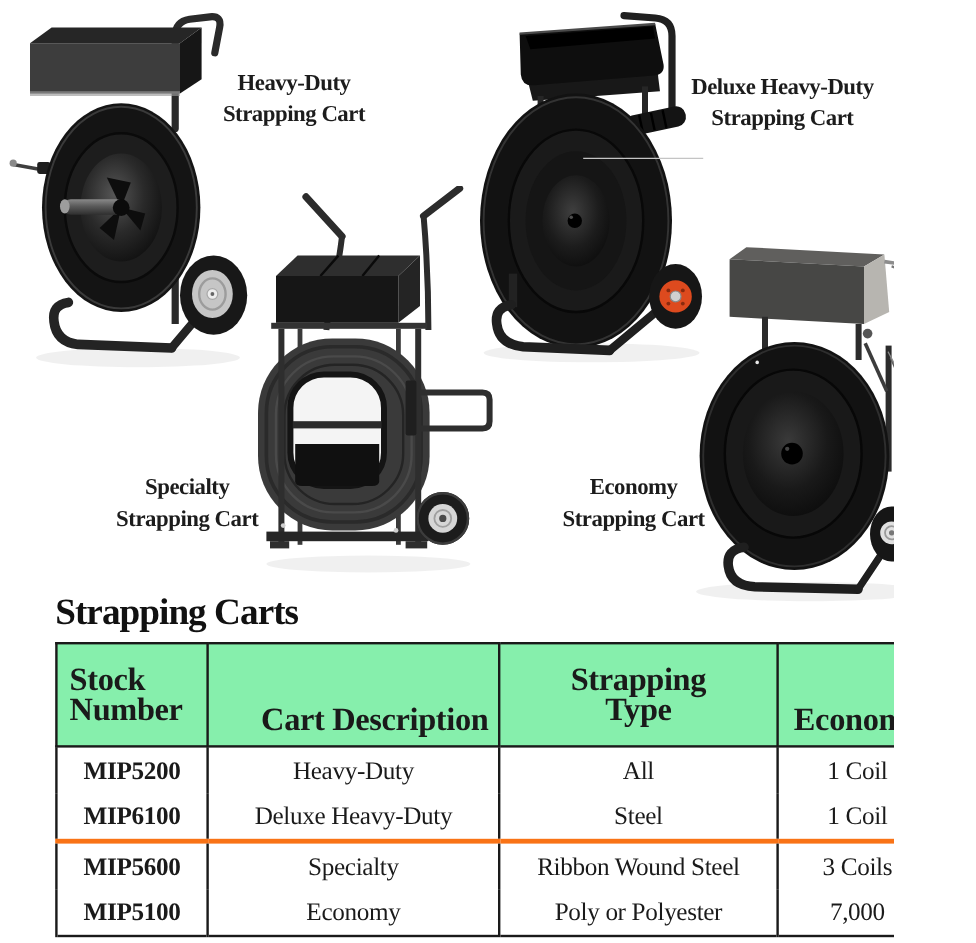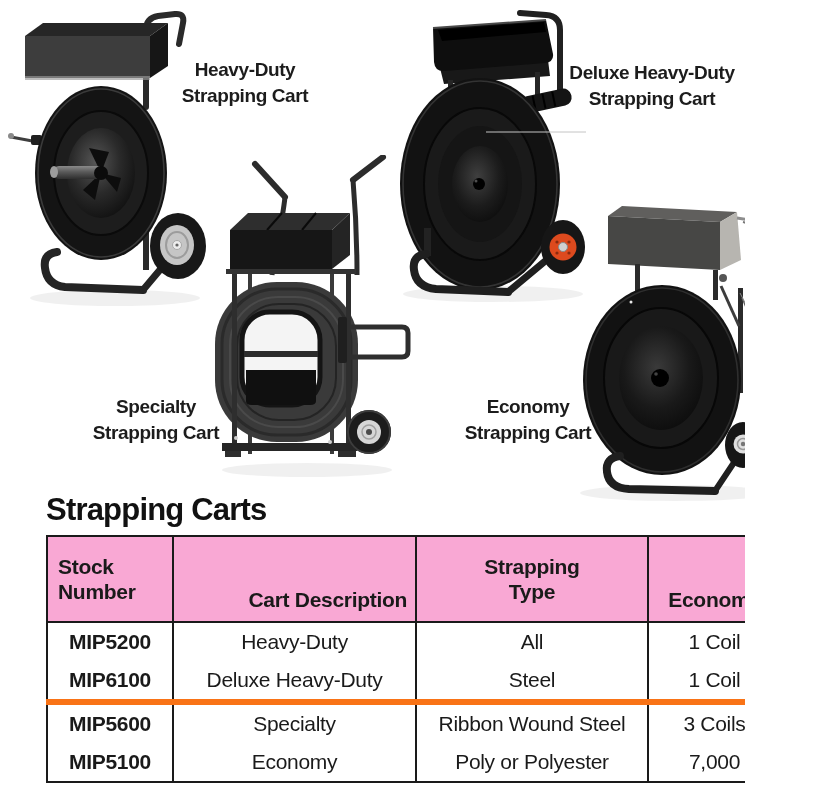--- a/index.html
+++ b/index.html
@@ -1,18 +1,18 @@
 <!DOCTYPE html>
 <html><head>
 <meta charset="utf-8">
 <style>
   html,body{margin:0;padding:0;background:#fff;}
   .page{
     position:relative;width:745px;height:786px;background:#fff;overflow:hidden;
-    font-family:Liberation Sans, sans-serif;color:#1a1a1a;
+    font-family:Liberation Serif, serif;color:#1a1a1a;
   }
   
   .cart-img{position:absolute;}
   #img-heavy{left:5px;top:2px;}
   #img-deluxe{left:388px;top:2px;}
   #img-specialty{left:212px;top:155px;}
   #img-economy{left:565px;top:198px;}
   
   .cart-label{
     position:absolute;text-align:center;font-weight:700;font-size:19px;
@@ -27,35 +27,35 @@
     position:absolute;left:46px;top:492px;margin:0;
     font-size:31px;font-weight:700;letter-spacing:-0.8px;color:#111;
   }
   
   .spec-table{
     position:absolute;left:46px;top:535px;width:734px;
     border-collapse:collapse;table-layout:fixed;background:#fff;
     border:2px solid #1a1a1a;
   }
   .spec-table th{
-    background:#f9a8d4;border:2px solid #1a1a1a;
-    font-size:21px;font-weight:700;line-height:25px;letter-spacing:-0.3px;
+    background:#86efac;border:2px solid #1a1a1a;
+    font-size:27px;font-weight:700;line-height:25px;letter-spacing:-0.3px;
     height:71px;padding:4px 8px;
   }
   .spec-table th.h-stock{text-align:left;vertical-align:middle;padding-left:10px;}
   .spec-table th.h-desc{text-align:right;vertical-align:bottom;padding-bottom:9px;}
   .spec-table th.h-type{vertical-align:middle;}
   .spec-table th.h-type span{display:inline-block;max-width:120px;}
   .spec-table th.h-cap{text-align:center;vertical-align:bottom;padding-bottom:9px;}
   .spec-table td{
     border-left:2px solid #1a1a1a;border-right:2px solid #1a1a1a;
     font-size:21px;letter-spacing:-0.3px;text-align:center;
     height:38px;padding:0 4px;vertical-align:middle;
   }
-  .spec-table tbody.row-group-2 tr:first-child td{border-top:6px solid #f97316;}
+  .spec-table tbody.row-group-2 tr:first-child td{border-top:4px solid #f97316;}
   .spec-table td.c-stock{font-weight:700;}
 </style>
 </head>
 <body>
 
 <div class="page">
 
   <svg id="img-heavy" class="cart-img" width="215" height="315" viewBox="0 0 215 315">
     <defs>
       <radialGradient id="coneA" cx="42%" cy="38%" r="65%">

